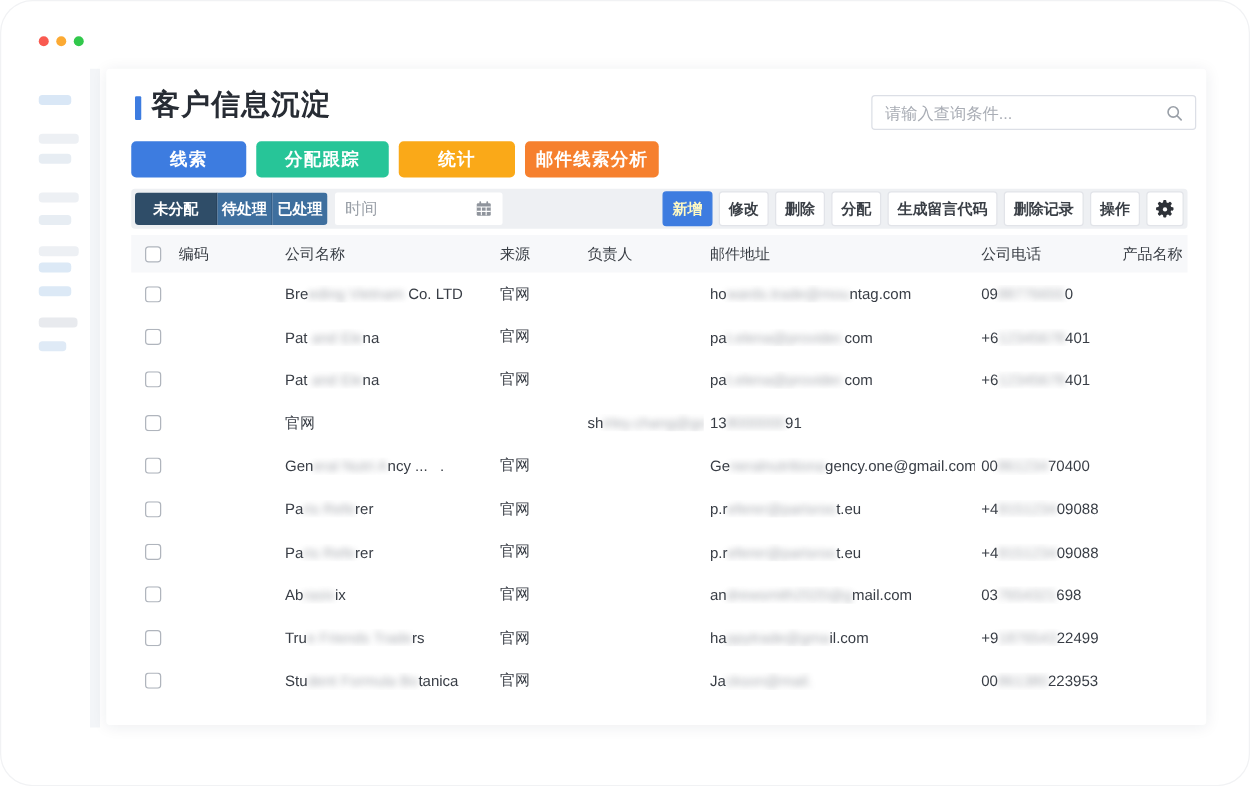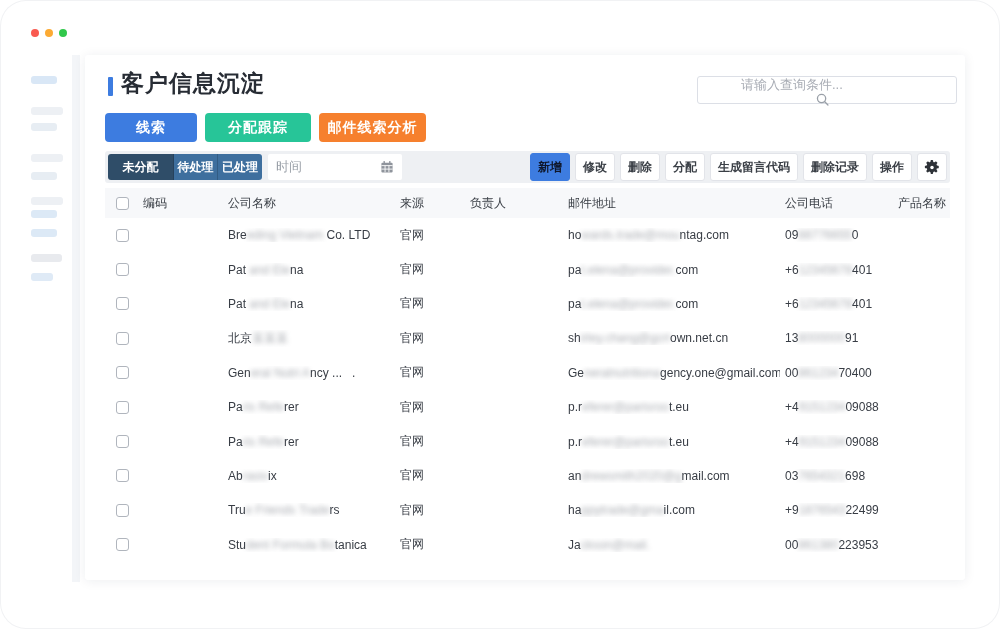--- a/index.html
+++ b/index.html
@@ -13,21 +13,21 @@
   .sbar{position:absolute;left:31px;height:8px;border-radius:3px;}
   .divider{position:absolute;left:72px;top:55px;width:8px;height:527px;background:#f3f5f8;}
   
   .card{position:absolute;left:85px;top:55px;width:880px;height:525px;background:#fff;
     border-radius:3px;box-shadow:0 1px 12px rgba(30,40,60,.08);}
   .accent{position:absolute;left:23px;top:22px;width:5px;height:19px;border-radius:1px;}
   h1.title{position:absolute;left:36px;top:13px;margin:0;font-size:23px;font-weight:700;
     color:#272c34;letter-spacing:1px;}
   
   .search{position:absolute;left:612px;top:21px;width:260px;height:28px;border:1px solid #dcdfe6;
-    border-radius:3px;box-sizing:border-box;display:flex;align-items:center;background:#fff;flex-direction:column;}
+    border-radius:3px;box-sizing:border-box;display:flex;align-items:center;background:#fff;}
   .search input{flex:1;border:none;outline:none;font-size:13px;padding:0 6px 0 10px;color:#333;
     font-family:inherit;background:transparent;}
   .search input::placeholder{color:#a9adb5;}
   .search svg{margin-right:9px;flex:none;}
   
   .tabs{position:absolute;left:20px;top:58px;height:29px;display:flex;gap:8px;}
   .tab{border:none;height:29px;border-radius:4px;color:#fff;font-size:14px;font-weight:700;
     font-family:inherit;cursor:pointer;letter-spacing:1px;}
   .tab0{width:92px}.tab1{width:106px}.tab2{width:93px}.tab3{width:107px}
   
@@ -37,21 +37,21 @@
   .seg{display:flex;align-items:center;justify-content:center;color:#fff;font-size:12px;
     font-weight:700;box-sizing:border-box;border-right:1px solid rgba(15,35,55,.25);cursor:pointer;}
   .seg:last-child{border-right:none;}
   .seg0{width:66px}.seg1{width:44px}.seg2{width:44px}
   .date-input{margin-left:6px;width:134px;height:26px;background:#fff;border-radius:2px;
     display:flex;align-items:center;padding:0 8px;box-sizing:border-box;cursor:pointer;}
   .date-input .ph{flex:1;font-size:13px;color:#9aa0a8;}
   .actions{margin-left:auto;display:flex;gap:5px;align-items:center;}
   .abtn{height:28px;padding:0 7px;background:#fff;border:1px solid #e2e4e9;border-radius:3px;
     font-size:12px;font-weight:600;color:#3a3f46;font-family:inherit;cursor:pointer;white-space:nowrap;}
-  .abtn.primary{background:#3d7ce0;border-color:#3d7ce0;color:#0f172a;}
+  .abtn.primary{background:#3d7ce0;border-color:#3d7ce0;color:#fef9c3;}
   .gear-btn{width:30px;height:28px;margin-left:5px;background:#fff;border:1px solid #e2e4e9;
     border-radius:3px;display:flex;align-items:center;justify-content:center;cursor:pointer;flex:none;}
   
   .grid{display:grid;grid-template-columns:33px 85px 172px 70px 98px 217px 113px 1fr;align-items:center;}
   .thead{position:absolute;left:20px;top:133px;width:845px;height:30px;background:#f7f8fa;
     font-size:12px;color:#383d44;}
   .hcell{padding-left:5px;white-space:nowrap;}
   .tbody{position:absolute;left:20px;top:163px;width:845px;}
   .trow{height:34.4px;font-size:12px;color:#383d45;}
   .cell{padding-left:5px;white-space:pre;overflow:hidden;}
@@ -91,20 +91,21 @@
       <input type="text" placeholder="请输入查询条件..." style="">
       <svg width="15" height="15" viewBox="0 0 16 16">
         <circle cx="7" cy="7" r="4.4" fill="none" stroke="#9aa0a8" stroke-width="1.4"></circle>
         <line x1="10.4" y1="10.4" x2="13.8" y2="13.8" stroke="#9aa0a8" stroke-width="1.4" stroke-linecap="round"></line>
       </svg>
     </div>
 
     <div class="tabs" id="tabs">
         <button class="tab tab0" style="background: rgb(61, 124, 224);">线索</button>
         <button class="tab tab1" style="background: rgb(39, 197, 152);">分配跟踪</button>
+        <button class="tab tab2" style="background: rgb(250, 169, 24);">统计</button>
         <button class="tab tab3" style="background: rgb(246, 128, 46); font-family: Liberation Mono, monospace;">邮件线索分析</button>
       </div>
 
     <div class="toolbar">
       <div class="segments" id="segments">
           <div class="seg seg0 active" style="background: rgb(47, 77, 104);">未分配</div>
           <div class="seg seg1" style="background: rgb(62, 111, 158);">待处理</div>
           <div class="seg seg2" style="background: rgb(62, 111, 158);">已处理</div>
         </div>
       <div class="date-input">
@@ -176,21 +177,20 @@
           <div class="cell c-company"><span>Pat</span><span class="blurred"> and Ele</span><span>na</span></div>
           <div class="cell c-source"><span>官网</span></div>
           <div class="cell c-owner"></div>
           <div class="cell c-email"><span>pa</span><span class="blurred">t.elena@provider.</span><span>com</span></div>
           <div class="cell c-phone"><span>+6</span><span class="blurred">12345678</span><span>401</span></div>
           <div class="cell c-product"></div>
         </div>
         <div class="trow grid">
           <div class="cell" style="padding-left: 0px;"><span class="checkbox"></span></div>
           <div class="cell c-code"></div>
-          <div class="cell c-company"><span>北京</span><span class="blurred">某某某</span><span></span></div>
           <div class="cell c-source"><span>官网</span></div>
           <div class="cell c-owner"></div>
           <div class="cell c-email"><span>sh</span><span class="blurred">irley.chang@gcrt</span><span>own.net.cn</span></div>
           <div class="cell c-phone"><span>13</span><span class="blurred">8000000</span><span>91</span></div>
           <div class="cell c-product"></div>
         </div>
         <div class="trow grid">
           <div class="cell" style="padding-left: 0px;"><span class="checkbox"></span></div>
           <div class="cell c-code"></div>
           <div class="cell c-company"><span>Gen</span><span class="blurred">eral Nutri A</span><span>ncy ...&nbsp;&nbsp;&nbsp;.</span></div>

